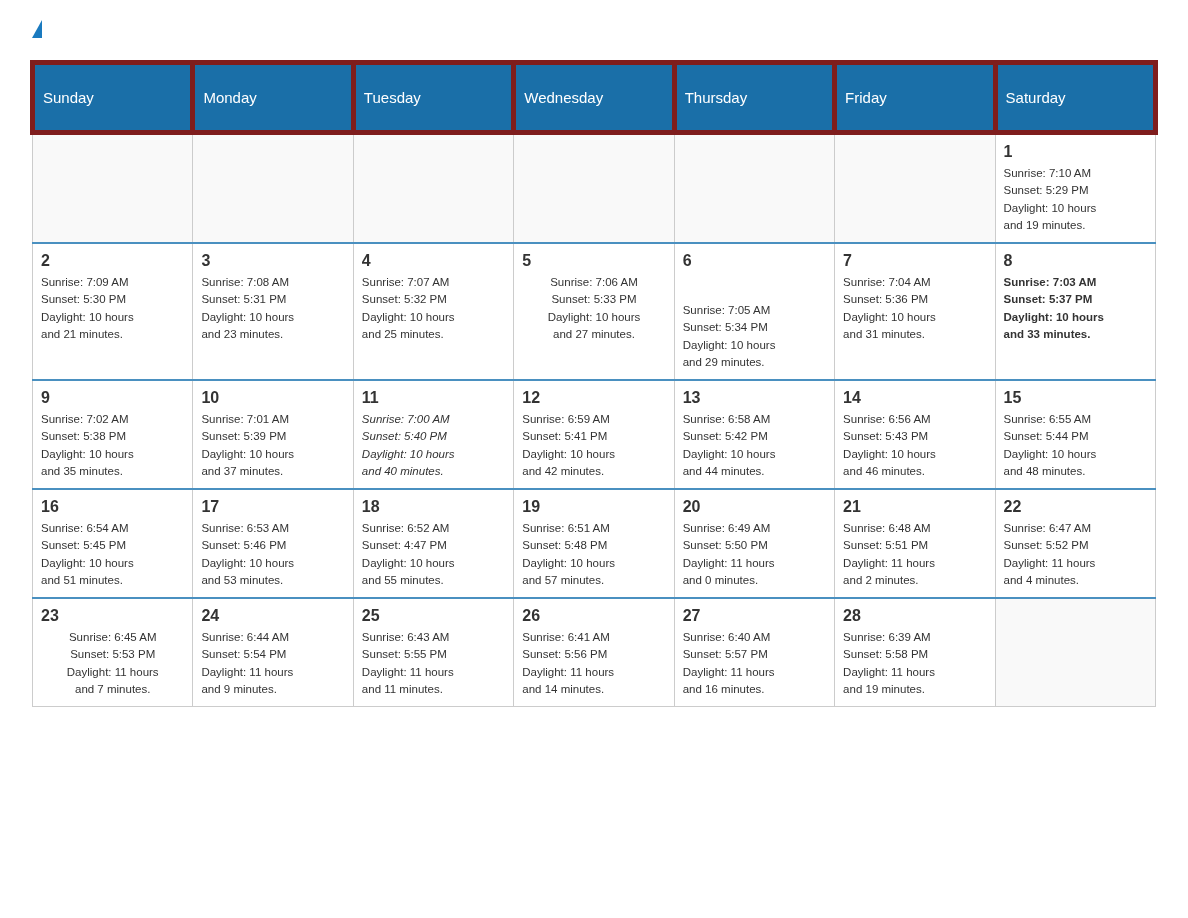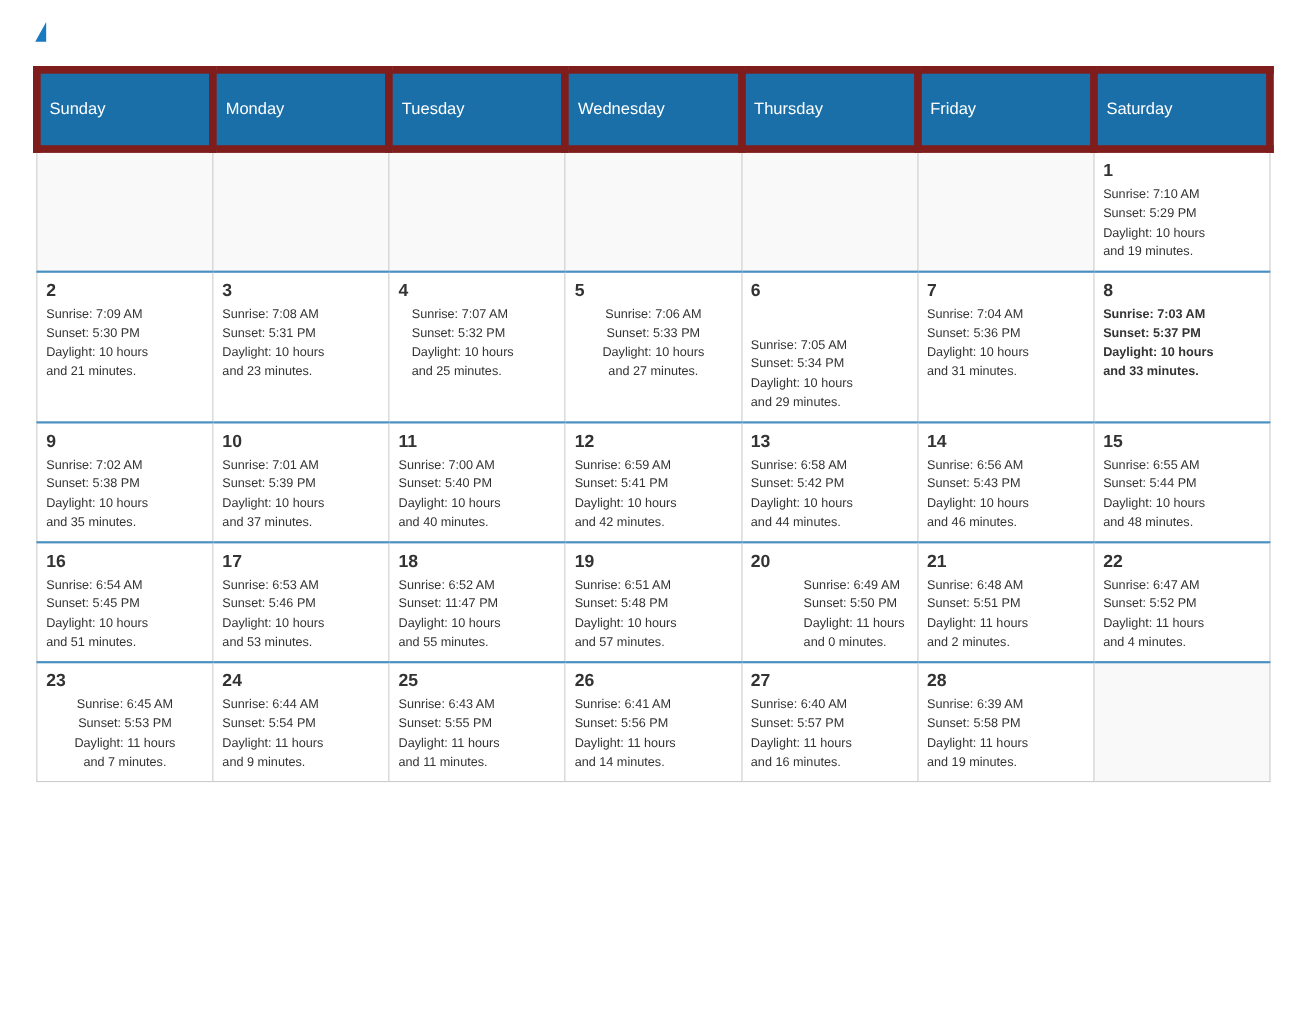--- a/index.html
+++ b/index.html
@@ -61,21 +61,21 @@
       width: 100%;
       border-collapse: collapse;
     }
     .calendar th {
       background-color: #1a6fa8;
       color: #fff;
       padding: 24px 8px;
       font-size: 15px;
       font-weight: normal;
       text-align: left;
-      border: 7px solid #7f1d1d;
+      border: 5px solid #7f1d1d;
     }
     .calendar td {
       vertical-align: top;
       padding: 8px;
       border: 1px solid #ccc;
       width: 14.28%;
       min-height: 100px;
       font-size: 12px;
       color: #333;
     }
@@ -152,21 +152,21 @@
         </td>
         <td>
           <div class="day-number">3</div>
           <div class="day-info" style="white-space: pre-line;">Sunrise: 7:08 AM
 Sunset: 5:31 PM
 Daylight: 10 hours
 and 23 minutes.</div>
         </td>
         <td>
           <div class="day-number">4</div>
-          <div class="day-info" style="white-space: pre-line; margin-left: 12px;">Sunrise: 7:07 AM
+          <div class="day-info" style="white-space: pre-line;">Sunrise: 7:07 AM
 Sunset: 5:32 PM
 Daylight: 10 hours
 and 25 minutes.</div>
         </td>
         <td>
           <div class="day-number">5</div>
           <div class="day-info" style="white-space: pre-line; text-align: center;">Sunrise: 7:06 AM
 Sunset: 5:33 PM
 Daylight: 10 hours
 and 27 minutes.</div>
@@ -203,21 +203,21 @@
         </td>
         <td>
           <div class="day-number">10</div>
           <div class="day-info" style="white-space: pre-line;">Sunrise: 7:01 AM
 Sunset: 5:39 PM
 Daylight: 10 hours
 and 37 minutes.</div>
         </td>
         <td>
           <div class="day-number">11</div>
-          <div class="day-info" style="white-space: pre-line;">Sunrise: 7:00 AM
+          <div class="day-info" style="white-space: pre-line; font-style: italic;">Sunrise: 7:00 AM
 Sunset: 5:40 PM
 Daylight: 10 hours
 and 40 minutes.</div>
         </td>
         <td>
           <div class="day-number">12</div>
           <div class="day-info" style="white-space: pre-line;">Sunrise: 6:59 AM
 Sunset: 5:41 PM
 Daylight: 10 hours
 and 42 minutes.</div>
@@ -255,34 +255,34 @@
         <td>
           <div class="day-number">17</div>
           <div class="day-info" style="white-space: pre-line;">Sunrise: 6:53 AM
 Sunset: 5:46 PM
 Daylight: 10 hours
 and 53 minutes.</div>
         </td>
         <td>
           <div class="day-number">18</div>
           <div class="day-info" style="white-space: pre-line;">Sunrise: 6:52 AM
-Sunset: 11:47 PM
+Sunset: 4:47 PM
 Daylight: 10 hours
 and 55 minutes.</div>
         </td>
         <td>
           <div class="day-number">19</div>
           <div class="day-info" style="white-space: pre-line;">Sunrise: 6:51 AM
 Sunset: 5:48 PM
 Daylight: 10 hours
 and 57 minutes.</div>
         </td>
         <td>
           <div class="day-number">20</div>
-          <div class="day-info" style="white-space: pre-line; margin-left: 48px;">Sunrise: 6:49 AM
+          <div class="day-info" style="white-space: pre-line;">Sunrise: 6:49 AM
 Sunset: 5:50 PM
 Daylight: 11 hours
 and 0 minutes.</div>
         </td>
         <td>
           <div class="day-number">21</div>
           <div class="day-info" style="white-space: pre-line;">Sunrise: 6:48 AM
 Sunset: 5:51 PM
 Daylight: 11 hours
 and 2 minutes.</div>

